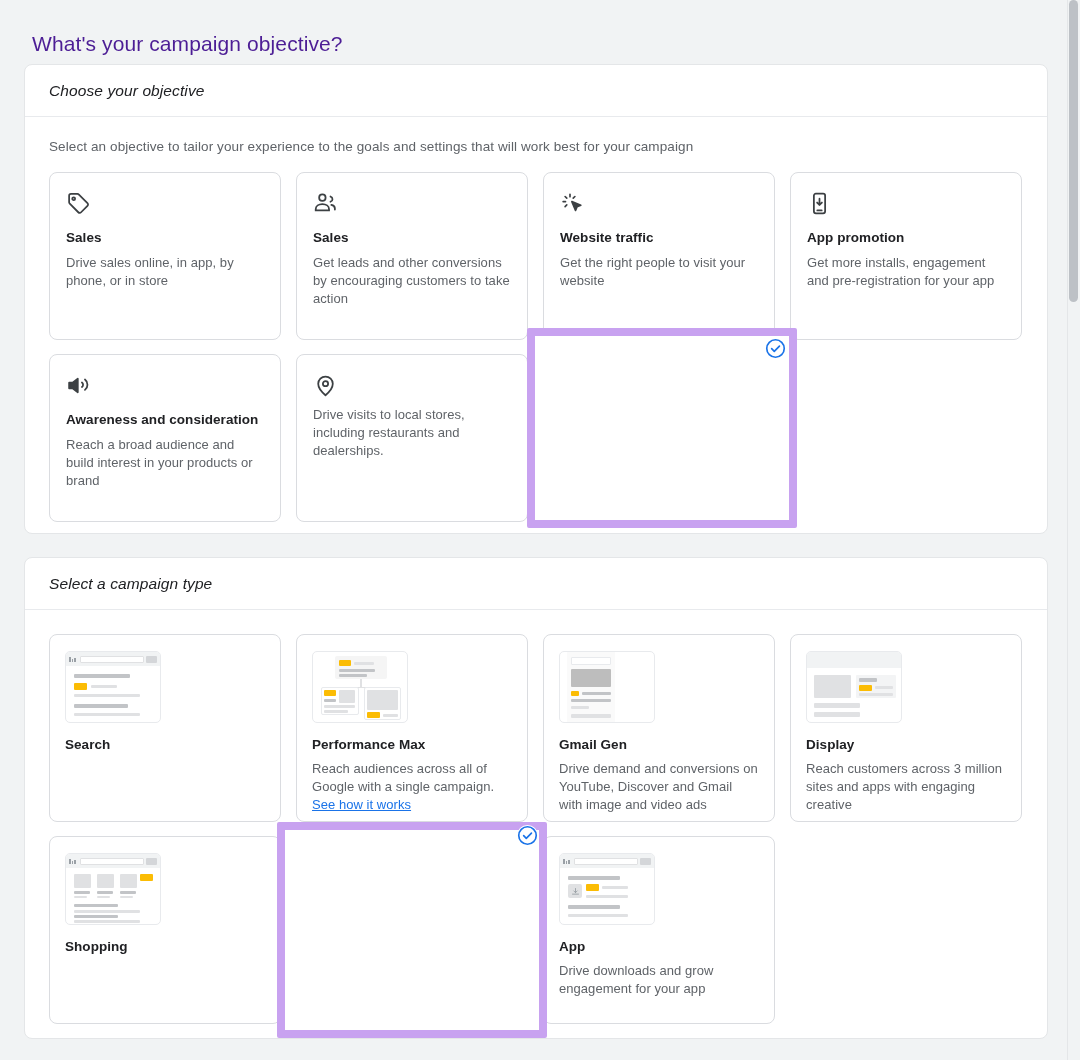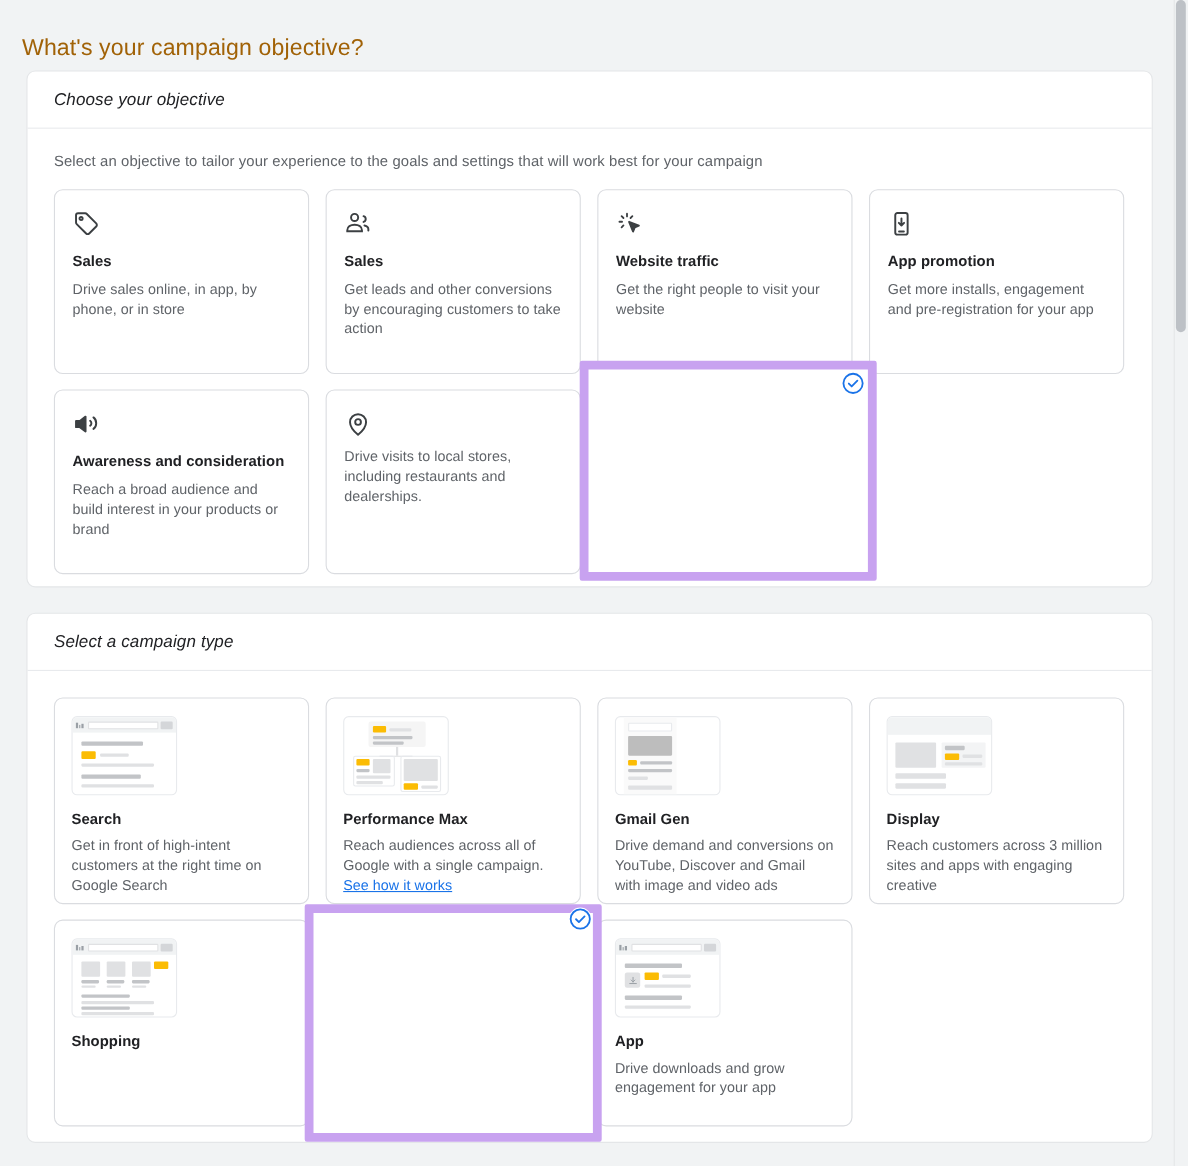--- a/index.html
+++ b/index.html
@@ -13,23 +13,23 @@
   .page {
     position: relative;
     width: 1080px;
     height: 1060px;
     background: #f1f3f4;
   }
 
   
   .page-title {
     position: absolute;
-    left: 20px; top: 18px;
+    left: 32px; top: 18px;
     font-size: 21px;
-    color: #a16207;
+    color: #4c1d95;
     font-weight: 400;
     letter-spacing: .1px;
   }
 
   
   .panel {
     position: absolute;
     left: 24px;
     width: 1024px;
     background: #ffffff;
@@ -329,21 +329,20 @@
           <div class="searchbox"></div>
           <div class="mag"></div>
           <div class="bar dark" style="left:8px;top:22px;width:56px;height:4px"></div>
           <div class="bar yellow" style="left:8px;top:31px;width:13px;height:7px"></div>
           <div class="bar" style="left:25px;top:33px;width:26px;height:3px"></div>
           <div class="bar" style="left:8px;top:42px;width:66px;height:3px"></div>
           <div class="bar dark" style="left:8px;top:52px;width:54px;height:4px"></div>
           <div class="bar" style="left:8px;top:61px;width:66px;height:3px"></div>
         </div>
         <div class="type-title">Search</div>
-        <div class="type-desc"><span>Get in front of high-intent customers at the right time on Google Search</span></div>
       </div>
 
       <div class="type-card">
         <div class="thumb">
           <div style="position:absolute;left:22px;top:4px;width:52px;height:23px;background:#f5f5f5;border-radius:2px"></div>
           <div class="bar yellow" style="left:26px;top:8px;width:12px;height:6px"></div>
           <div class="bar" style="left:41px;top:10px;width:20px;height:2.5px"></div>
           <div class="bar dark" style="left:26px;top:17px;width:36px;height:3px"></div>
           <div class="bar dark" style="left:26px;top:22px;width:28px;height:2.5px"></div>
           <div style="position:absolute;left:47px;top:27px;width:1.5px;height:8px;background:#e0e1e3"></div>

